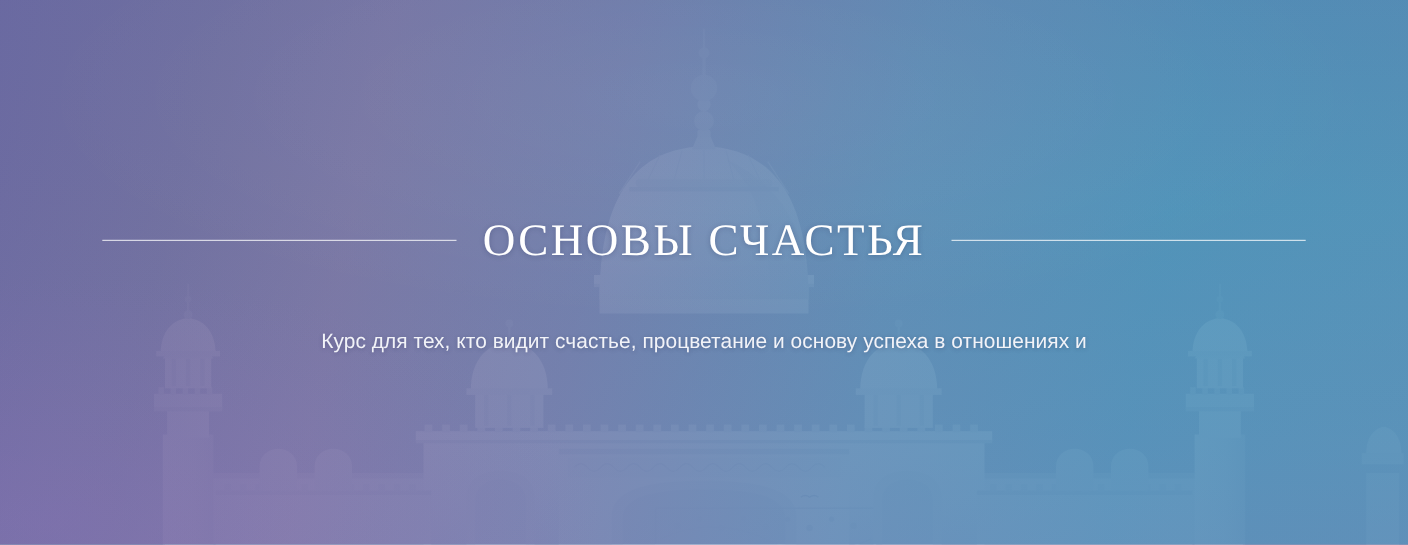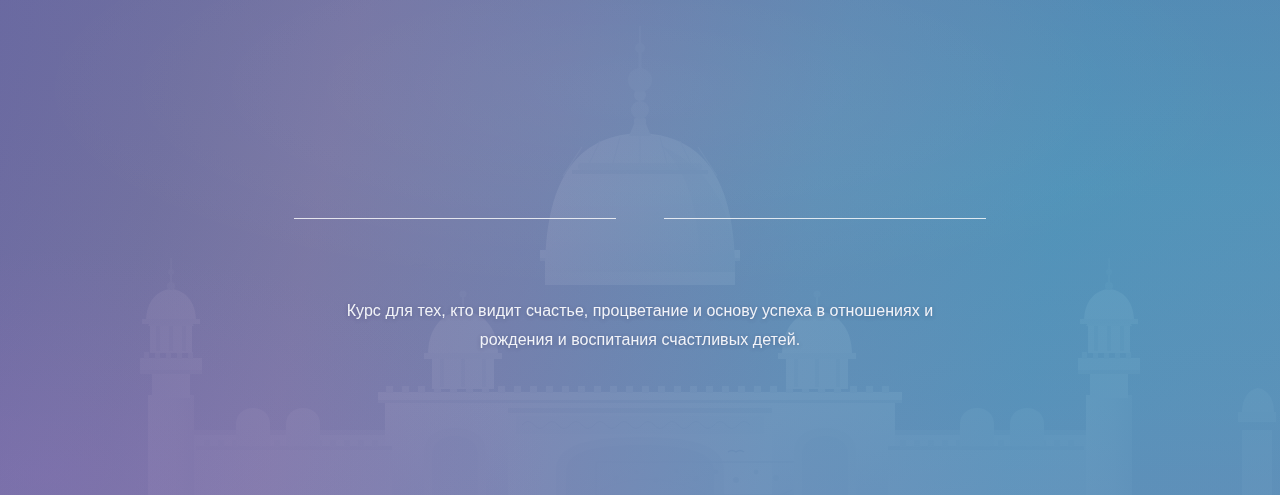--- a/index.html
+++ b/index.html
@@ -118,21 +118,21 @@
   }
 
   .subtitle {
     position: absolute;
     left: 50%;
     top: 297px;
     transform: translateX(-50%);
     width: 700px;
     text-align: center;
     font-family: "Liberation Sans", sans-serif;
-    font-size: 16px;
+    font-size: 19px;
     line-height: 28.5px;
     color: #f2f3f8;
     letter-spacing: 0.05px;
     text-shadow: 0 1px 4px rgba(40,45,90,0.30);
   }
   .subtitle .ln { display: block; }
 </style>
 </head>
 <body>
 
@@ -419,22 +419,22 @@
   </div>
 
   <div class="gradient-layer"></div>
   <div class="gradient-layer2"></div>
   <div class="sheen-layer"></div>
 
   <div class="content">
 
     <div class="title-row">
       <span class="rule rule-left"></span>
+      <h1 class="page-title">ОСНОВЫ СЧАСТЬЯ</h1>
       <span class="rule rule-right"></span>
     </div>
 
     <p class="subtitle">
       <span class="ln">Курс для тех, кто видит счастье, процветание и основу успеха в отношениях и</span>
-      <span class="ln">рождения и воспитания счастливых детей.</span>
     </p>
 
   </div>
 </div>
 
 </body></html>

